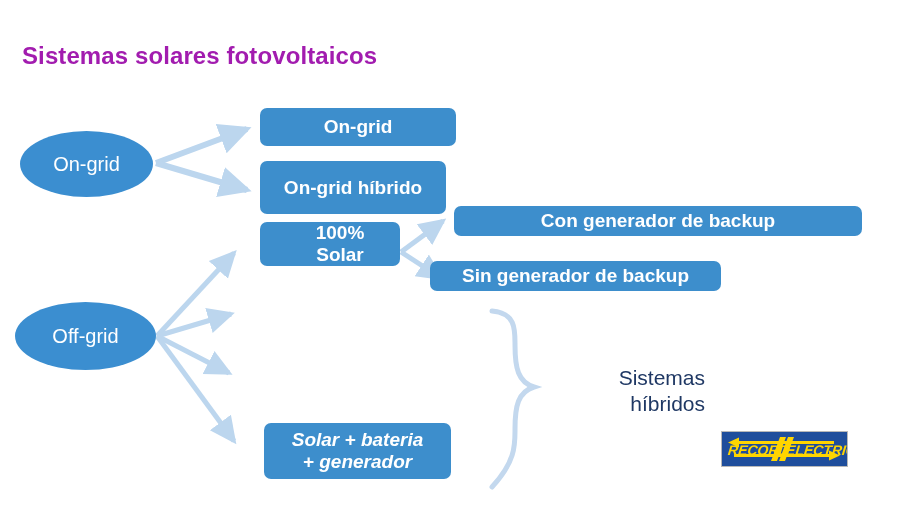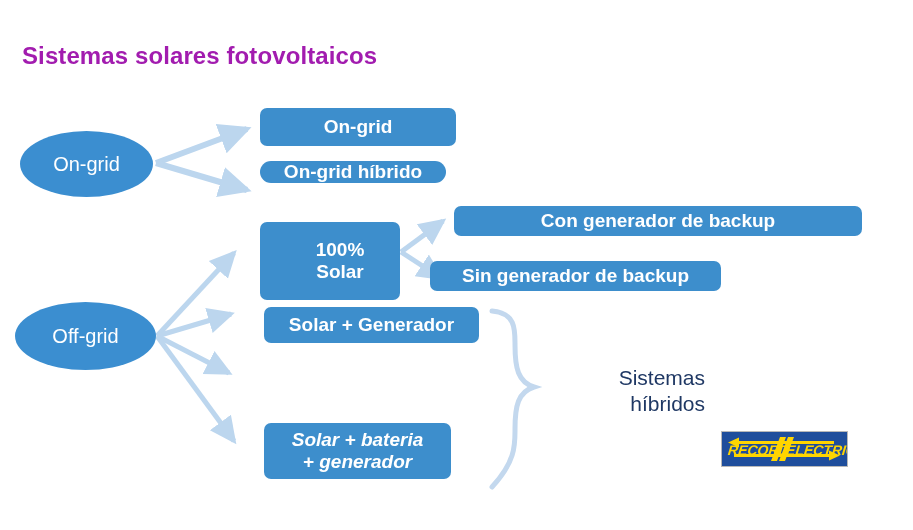--- a/index.html
+++ b/index.html
@@ -119,26 +119,25 @@
   <div class="node-ellipse" style="left:20px; top:131px; width:133px; height:66px;">
     <span>On-grid</span>
   </div>
 
   <div class="node-ellipse" style="left:15px; top:302px; width:141px; height:68px;">
     <span>Off-grid</span>
   </div>
 
   <div class="node-box" style="left:260px; top:108px; width:196px; height:38px;">On-grid</div>
 
-  <div class="node-box" style="left:260px; top:161px; width:186px; height:22px;border-radius:13px;">On-grid híbrido</div>
+  <div class="node-box" style="left:260px; top:161px; width:186px; height:53px;">On-grid híbrido</div>
 
-  <div class="node-box" style="left:260px; top:222px; width:140px; height:78px;padding-left:26px;">100%
+  <div class="node-box" style="left:260px; top:222px; width:140px; height:44px;padding-left:26px;">100%
 Solar</div>
 
-  <div class="node-box" style="left:264px; top:307px; width:215px; height:36px;">Solar + Generador</div>
 
 
   <div class="node-box" style="left:264px; top:423px; width:187px; height:56px;font-style:italic;">Solar + bateria
 + generador</div>
 
   <div class="node-box" style="left:454px; top:206px; width:408px; height:30px;">Con generador de backup</div>
 
   <div class="node-box" style="left:430px; top:261px; width:291px; height:30px;">Sin generador de backup</div>
 
   <div class="group-label" style="left:545px; top:365px; width:160px;">Sistemas

